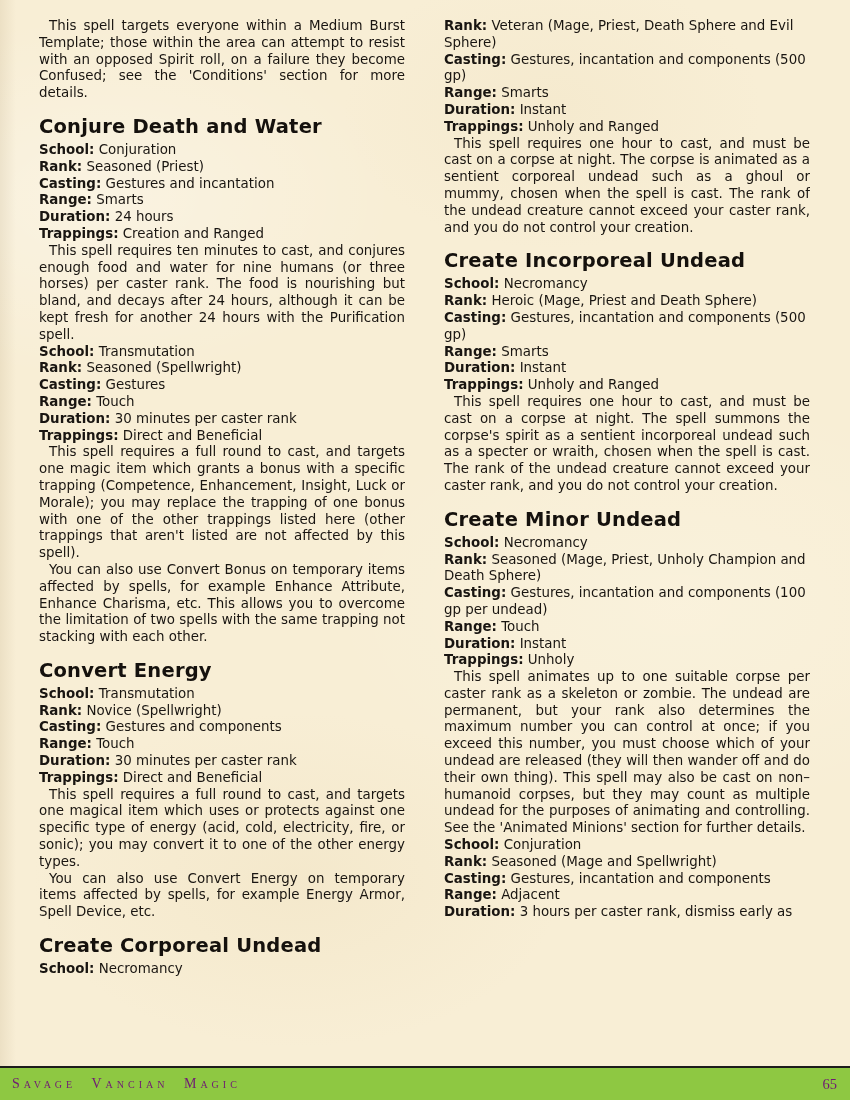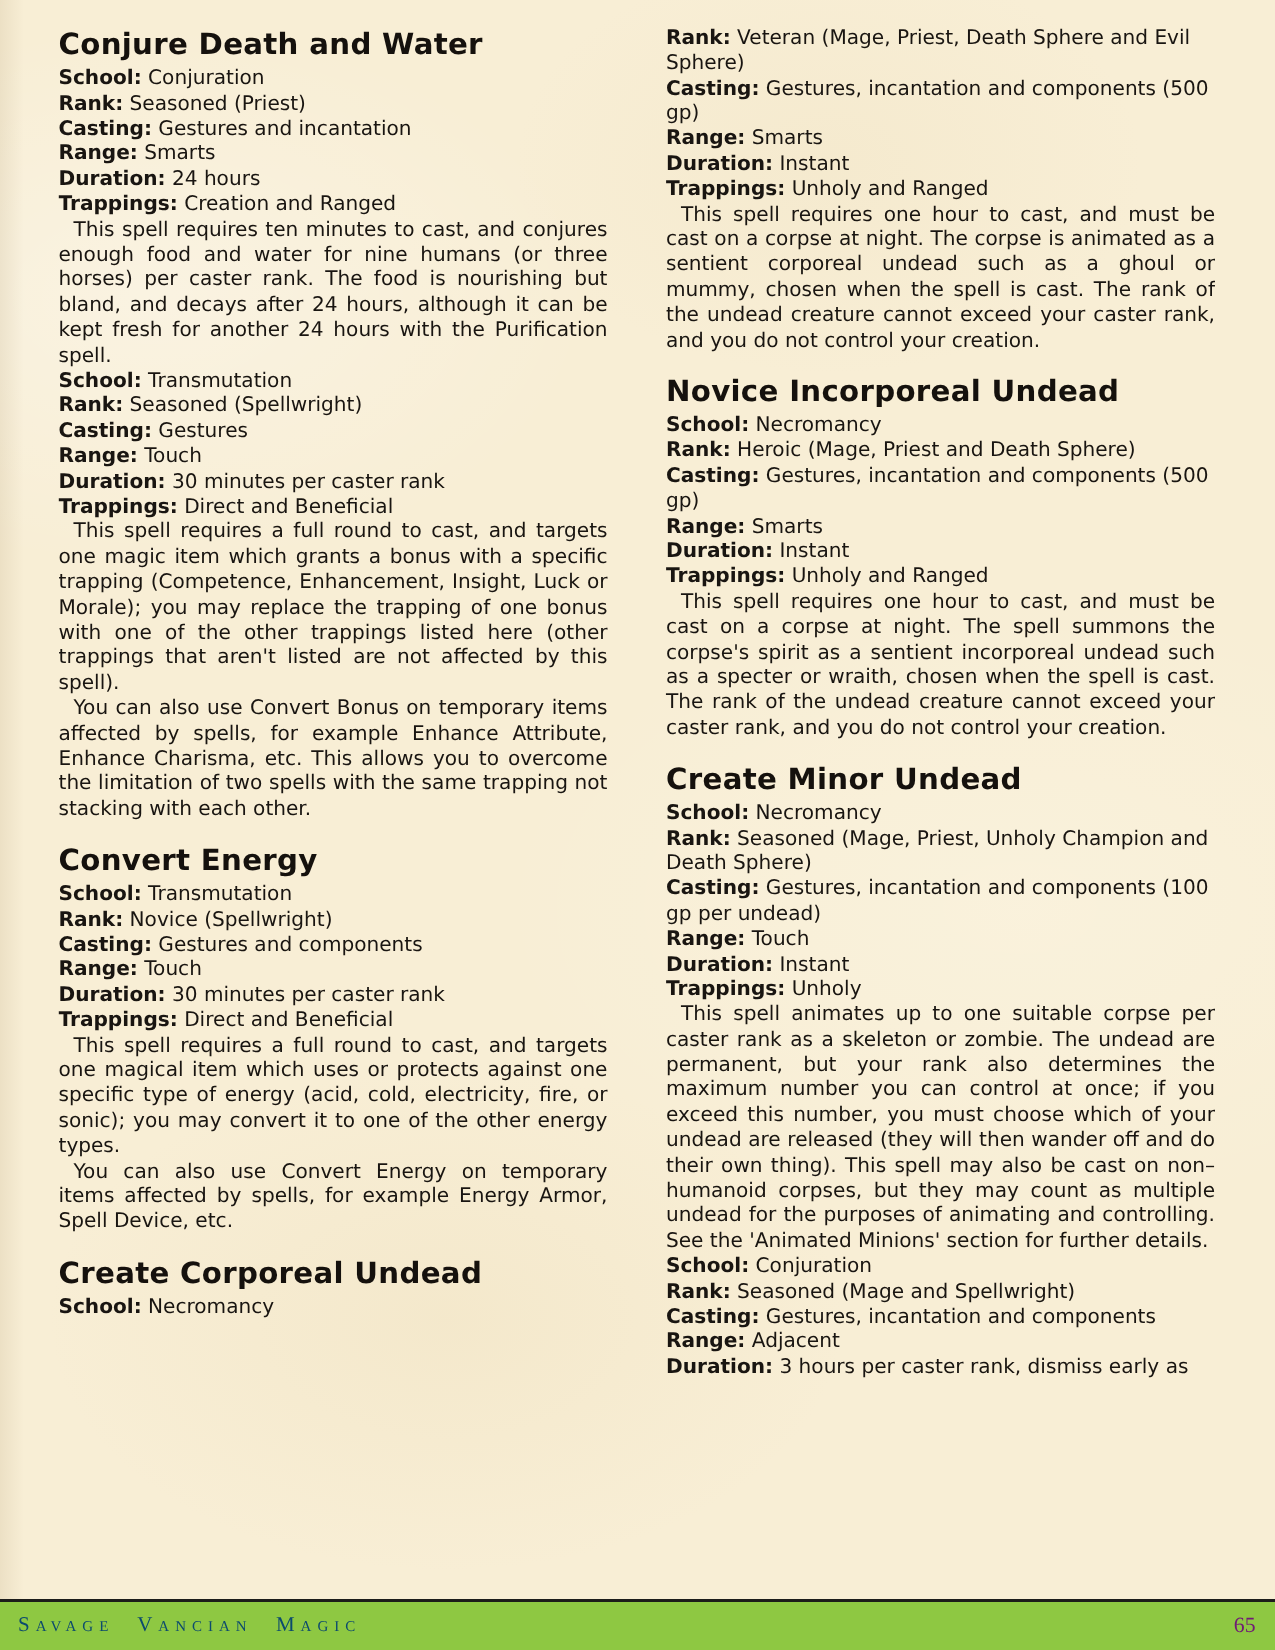--- a/index.html
+++ b/index.html
@@ -50,20 +50,21 @@
     font-size:14.5px;font-weight:500;
   }
 </style>
 </head>
 <body>
 
 <div class="texture"></div>
 
 <div class="content">
   <div class="column">
+      <p class="para">This spell targets everyone within a Medium Burst Template; those within the area can attempt to resist with an opposed Spirit roll, on a failure they become Confused; see the 'Conditions' section for more details.</p>
       <h2 class="spell-heading">Conjure Death and Water</h2>
       <div class="stat"><span class="stat-label">School:</span><span>&nbsp;Conjuration</span></div>
       <div class="stat"><span class="stat-label">Rank:</span><span>&nbsp;Seasoned (Priest)</span></div>
       <div class="stat"><span class="stat-label">Casting:</span><span>&nbsp;Gestures and incantation</span></div>
       <div class="stat"><span class="stat-label">Range:</span><span>&nbsp;Smarts</span></div>
       <div class="stat"><span class="stat-label">Duration:</span><span>&nbsp;24 hours</span></div>
       <div class="stat"><span class="stat-label">Trappings:</span><span>&nbsp;Creation and Ranged</span></div>
       <p class="para">This spell requires ten minutes to cast, and conjures enough food and water for nine humans (or three horses) per caster rank. The food is nourishing but bland, and decays after 24 hours, although it can be kept fresh for another 24 hours with the Purification spell.</p>
       <div class="stat"><span class="stat-label">School:</span><span>&nbsp;Transmutation</span></div>
       <div class="stat"><span class="stat-label">Rank:</span><span>&nbsp;Seasoned (Spellwright)</span></div>
@@ -85,21 +86,21 @@
       <h2 class="spell-heading">Create Corporeal Undead</h2>
       <div class="stat"><span class="stat-label">School:</span><span>&nbsp;Necromancy</span></div>
     </div>
   <div class="column">
       <div class="stat"><span class="stat-label">Rank:</span><span>&nbsp;Veteran (Mage, Priest, Death Sphere and Evil Sphere)</span></div>
       <div class="stat"><span class="stat-label">Casting:</span><span>&nbsp;Gestures, incantation and components (500 gp)</span></div>
       <div class="stat"><span class="stat-label">Range:</span><span>&nbsp;Smarts</span></div>
       <div class="stat"><span class="stat-label">Duration:</span><span>&nbsp;Instant</span></div>
       <div class="stat"><span class="stat-label">Trappings:</span><span>&nbsp;Unholy and Ranged</span></div>
       <p class="para">This spell requires one hour to cast, and must be cast on a corpse at night. The corpse is animated as a sentient corporeal undead such as a ghoul or mummy, chosen when the spell is cast. The rank of the undead creature cannot exceed your caster rank, and you do not control your creation.</p>
-      <h2 class="spell-heading">Novice Incorporeal Undead</h2>
+      <h2 class="spell-heading">Create Incorporeal Undead</h2>
       <div class="stat"><span class="stat-label">School:</span><span>&nbsp;Necromancy</span></div>
       <div class="stat"><span class="stat-label">Rank:</span><span>&nbsp;Heroic (Mage, Priest and Death Sphere)</span></div>
       <div class="stat"><span class="stat-label">Casting:</span><span>&nbsp;Gestures, incantation and components (500 gp)</span></div>
       <div class="stat"><span class="stat-label">Range:</span><span>&nbsp;Smarts</span></div>
       <div class="stat"><span class="stat-label">Duration:</span><span>&nbsp;Instant</span></div>
       <div class="stat"><span class="stat-label">Trappings:</span><span>&nbsp;Unholy and Ranged</span></div>
       <p class="para">This spell requires one hour to cast, and must be cast on a corpse at night. The spell summons the corpse's spirit as a sentient incorporeal undead such as a specter or wraith, chosen when the spell is cast. The rank of the undead creature cannot exceed your caster rank, and you do not control your creation.</p>
       <h2 class="spell-heading">Create Minor Undead</h2>
       <div class="stat"><span class="stat-label">School:</span><span>&nbsp;Necromancy</span></div>
       <div class="stat"><span class="stat-label">Rank:</span><span>&nbsp;Seasoned (Mage, Priest, Unholy Champion and Death Sphere)</span></div>
@@ -112,16 +113,16 @@
       <div class="stat"><span class="stat-label">Rank:</span><span>&nbsp;Seasoned (Mage and Spellwright)</span></div>
       <div class="stat"><span class="stat-label">Casting:</span><span>&nbsp;Gestures, incantation and components</span></div>
       <div class="stat"><span class="stat-label">Range:</span><span>&nbsp;Adjacent</span></div>
       <div class="stat"><span class="stat-label">Duration:</span><span>&nbsp;3 hours per caster rank, dismiss early as</span></div>
     </div>
 </div>
 
 <div class="footer">
   <div class="footer-line"></div>
   <div class="footer-bar" style="background: rgb(142, 200, 66);">
-    <span class="footer-title" style="color: #0c4a6e;">Savage Vancian Magic</span>
+    <span class="footer-title" style="color: #701a75;">Savage Vancian Magic</span>
     <span class="page-number" style="color: #701a75;">65</span>
   </div>
 </div>
 
 </body></html>

